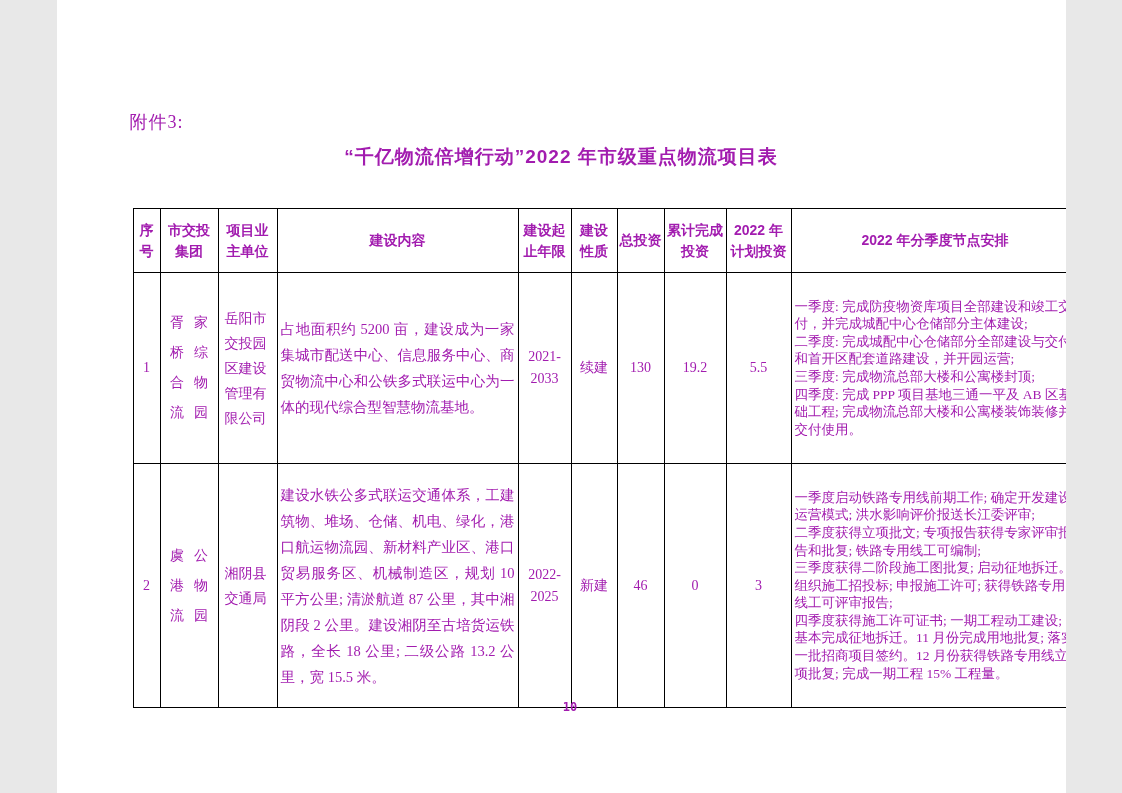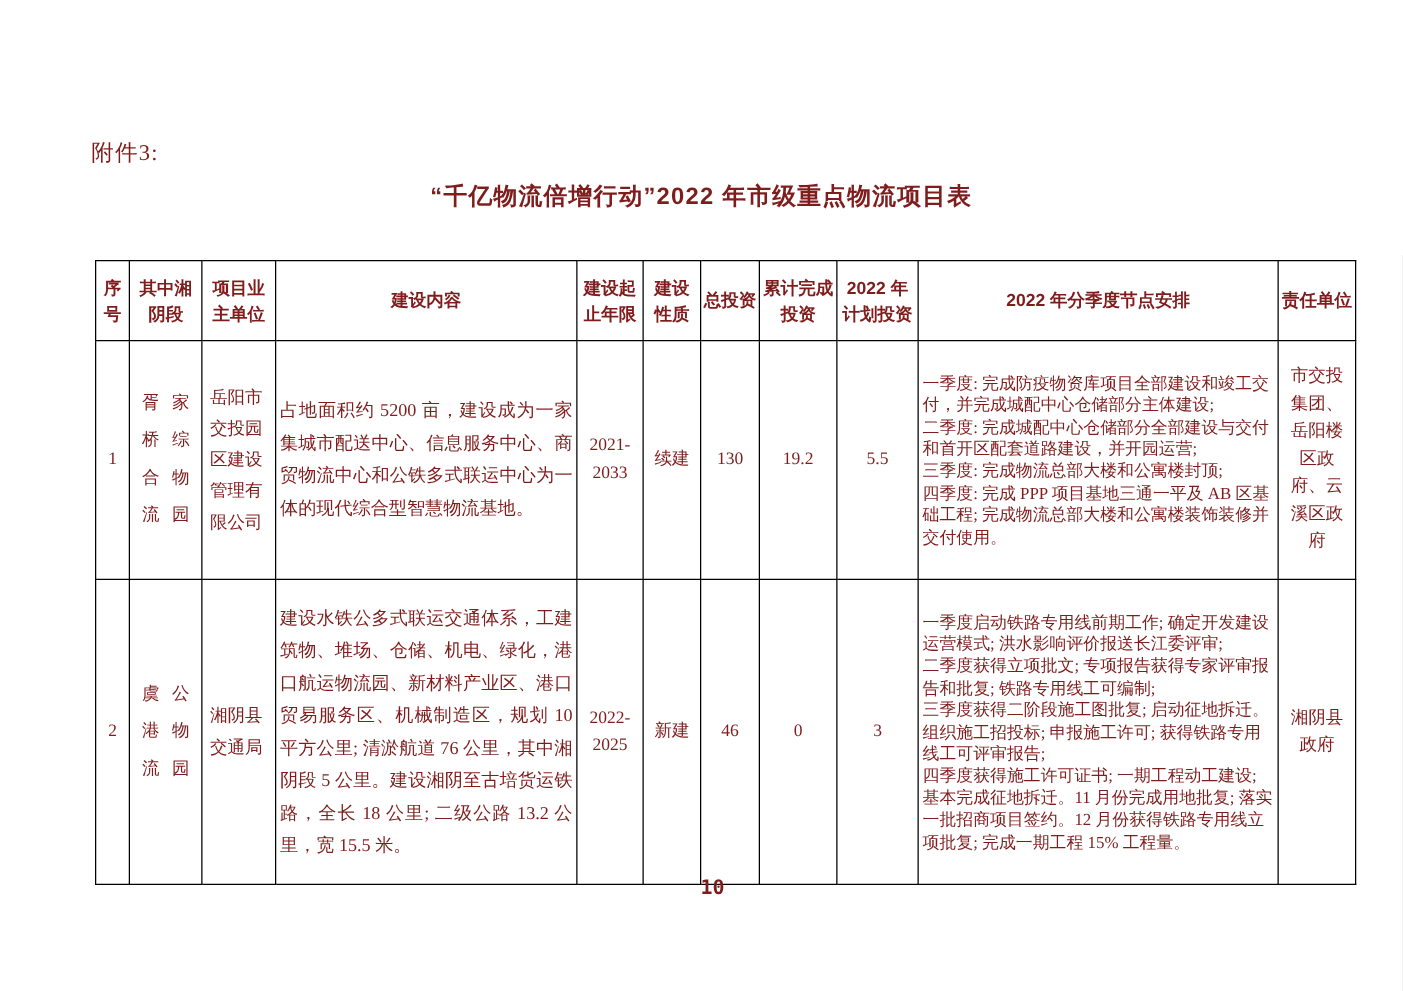--- a/index.html
+++ b/index.html
@@ -1,21 +1,21 @@
 <!DOCTYPE html>
 <html><head>
 <meta charset="utf-8">
 <style>
   html,body { margin:0; padding:0; background:#e8e8e8; }
   .sheet {
     position:relative;
-    width:1122px; height:793px;
+    width:1009px; height:793px;
     background:#ffffff;
     font-family:"Liberation Serif","DejaVu Serif",serif;
-    color:#7f1d1d;
+    color:#a21caf;
     overflow:hidden;
     margin:0 auto;
     text-decoration:underline;
   }
   .attachment {
     position:absolute; left:73px; top:110px;
     font-size:18px; letter-spacing:1px;
   }
   .doc-title {
     position:absolute; left:0; right:0; top:144px;
@@ -81,21 +81,21 @@
   }
   .resp-inner {
     width:52px; margin:16px auto;
     word-break:break-all; text-align:center;
     font-size:14px; line-height:22px;
   }
   .page-number {
     position:absolute; left:18px; right:0; top:700px;
     text-align:center;
     font-family:"DejaVu Sans Mono","Liberation Mono",monospace;
-    font-weight:bold; font-size:16px;
+    font-weight:bold; font-size:12px;
   }
 </style>
 </head>
 <body>
 
 <div class="sheet">
 
   <div class="attachment">附件3:</div>
 
   <div class="doc-title">“千亿物流倍增行动”2022 年市级重点物流项目表</div>
@@ -111,21 +111,21 @@
         <col style="width:46px">
       <col style="width:47px">
         <col style="width:62px">
         <col style="width:65px">
       <col style="width:288px">
         <col style="width:62px">
     </colgroup>
     <tbody>
       <tr style="height:64px">
         <th>序号</th>
-        <th>其中湘阴段</th>
+        <th>市交投集团</th>
         <th>项目业主单位</th>
         <th>建设内容</th>
         <th>建设起止年限</th>
         <th>建设性质</th>
         <th>总投资</th>
         <th>累计完成投资</th>
         <th>2022 年计划投资</th>
         <th>2022 年分季度节点安排</th>
         <th>责任单位</th>
       </tr>
@@ -154,21 +154,21 @@
       </tr>
 
       <tr style="height:244px">
         <td class="seq-cell">2</td>
         <td>
           <div class="name-inner">虞公港物流园</div>
         </td>
         <td>
           <div class="owner-inner">湘阴县交通局</div>
         </td>
-        <td class="content-cell">建设水铁公多式联运交通体系，工建筑物、堆场、仓储、机电、绿化，港口航运物流园、新材料产业区、港口贸易服务区、机械制造区，规划 10 平方公里; 清淤航道 76 公里，其中湘阴段 5 公里。建设湘阴至古培货运铁路，全长 18 公里; 二级公路 13.2 公里，宽 15.5 米。</td>
+        <td class="content-cell">建设水铁公多式联运交通体系，工建筑物、堆场、仓储、机电、绿化，港口航运物流园、新材料产业区、港口贸易服务区、机械制造区，规划 10 平方公里; 清淤航道 87 公里，其中湘阴段 2 公里。建设湘阴至古培货运铁路，全长 18 公里; 二级公路 13.2 公里，宽 15.5 米。</td>
         <td class="period-cell">2022-2025</td>
         <td class="nature-cell">新建</td>
         <td class="num-cell">46</td>
         <td class="num-cell">0</td>
         <td class="num-cell">3</td>
         <td class="quarterly-cell">一季度启动铁路专用线前期工作; 确定开发建设运营模式; 洪水影响评价报送长江委评审;
 二季度获得立项批文; 专项报告获得专家评审报告和批复; 铁路专用线工可编制;
 三季度获得二阶段施工图批复; 启动征地拆迁。组织施工招投标; 申报施工许可; 获得铁路专用线工可评审报告;
 四季度获得施工许可证书; 一期工程动工建设; 基本完成征地拆迁。11 月份完成用地批复; 落实一批招商项目签约。12 月份获得铁路专用线立项批复; 完成一期工程 15% 工程量。</td>
         <td>

